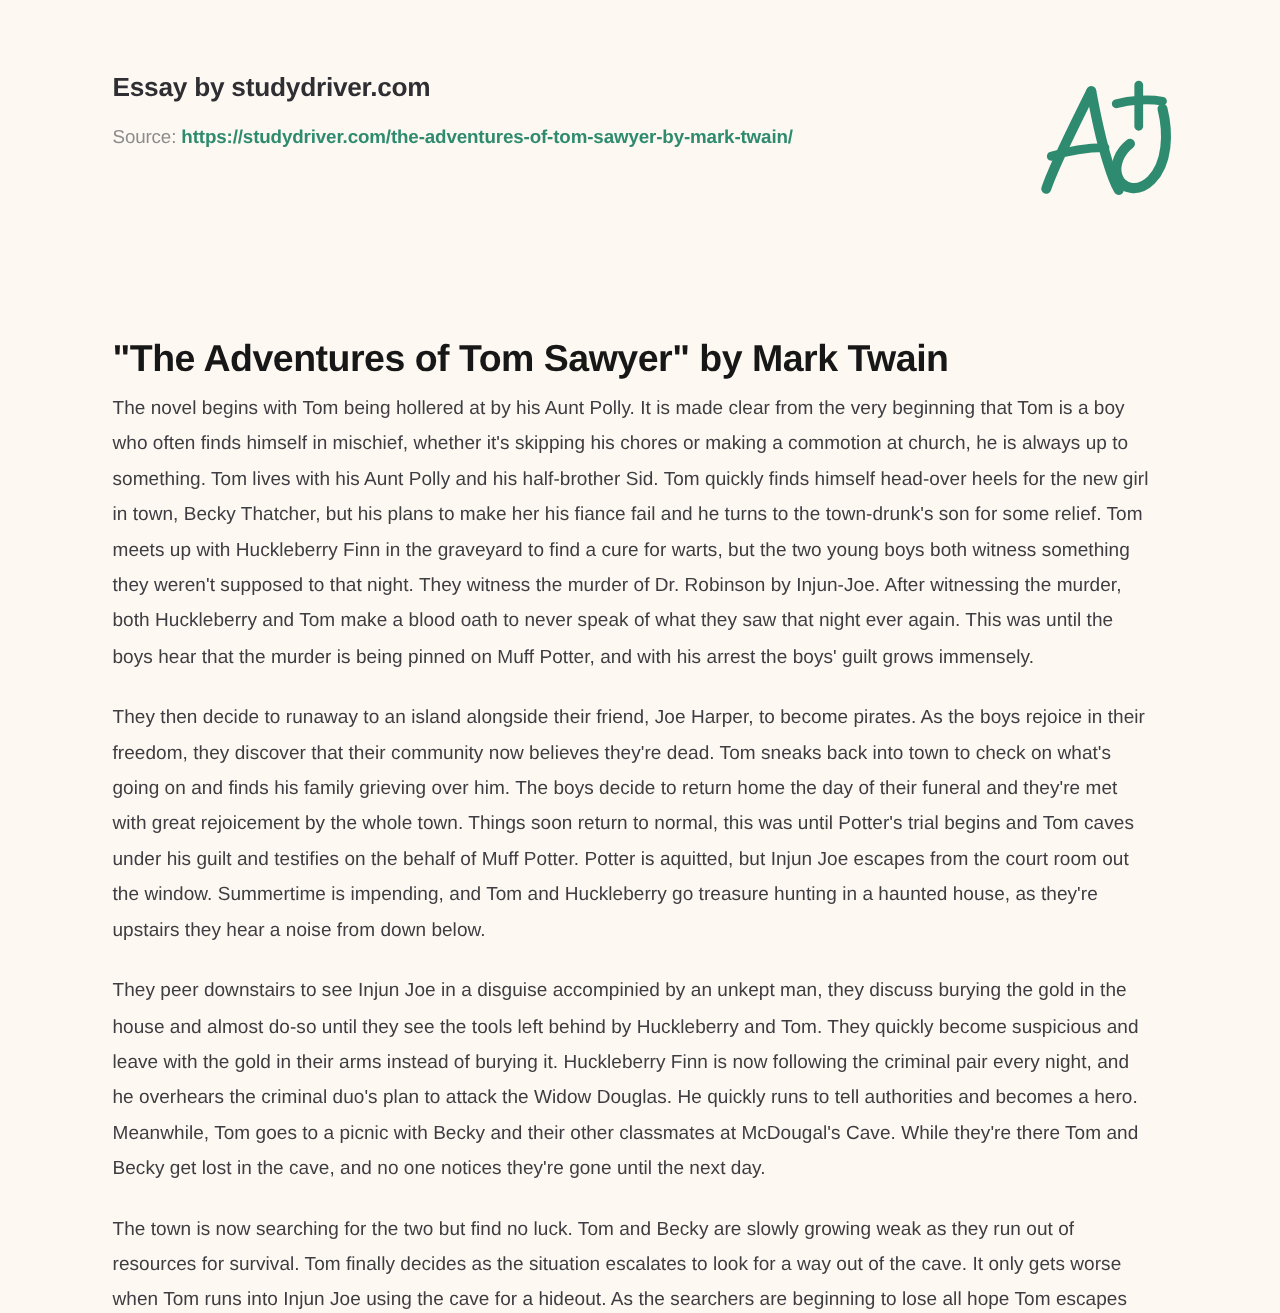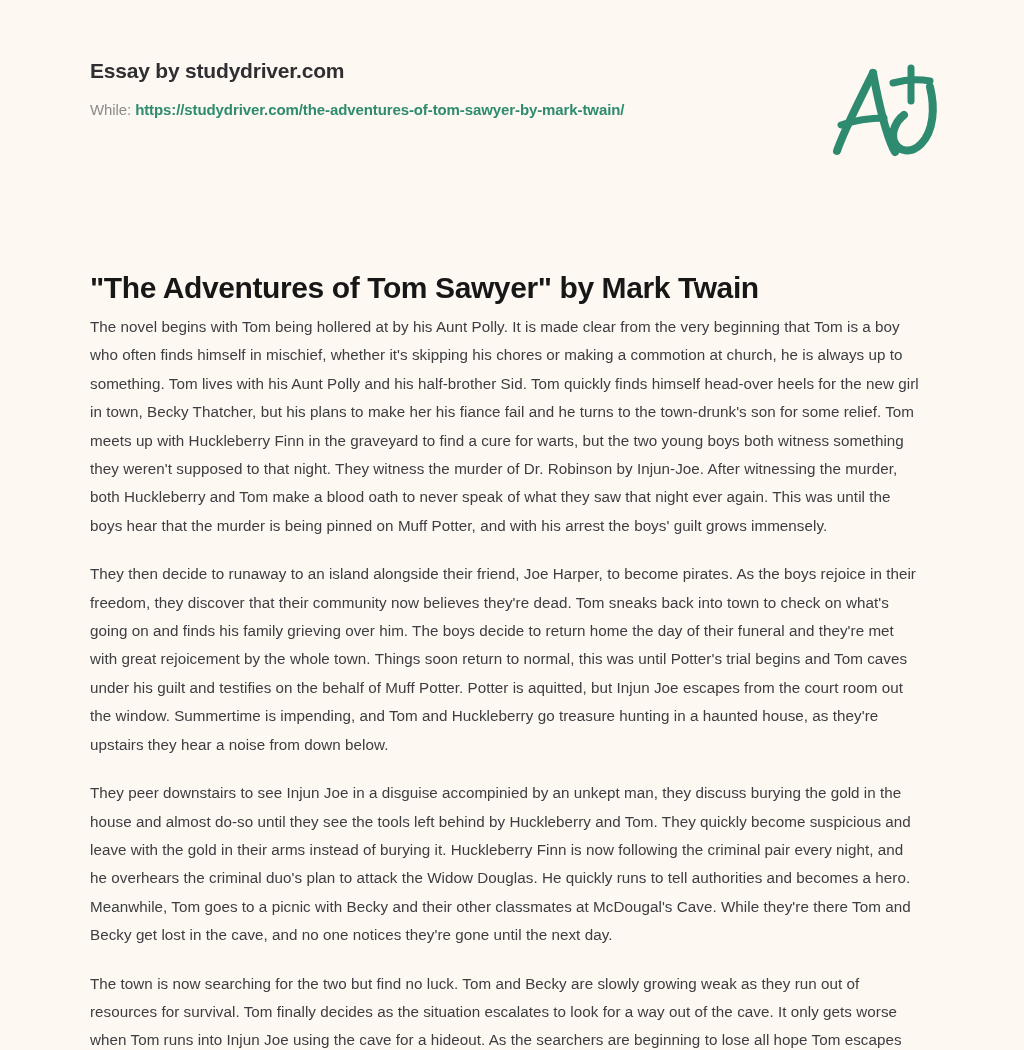--- a/index.html
+++ b/index.html
@@ -98,21 +98,21 @@
   }
 </style>
 </head>
 <body>
 
 <div class="page">
 
   <div class="header">
     <div class="essay-by">Essay by studydriver.com</div>
     <div class="source-line">
-      <span class="source-label">While:</span>
+      <span class="source-label">Source:</span>
       <a class="source-url" href="#">https://studydriver.com/the-adventures-of-tom-sawyer-by-mark-twain/</a>
     </div>
   </div>
 
   <div class="logo">
     <svg viewBox="0 0 120 115" xmlns="http://www.w3.org/2000/svg">
       <g fill="none" stroke="#2e8b6f" stroke-linecap="round" stroke-linejoin="round">
 
         <path d="M47 18 C41 30, 28 56, 20 74 C16 83, 13 90, 11 96" stroke-width="8"></path>
 

